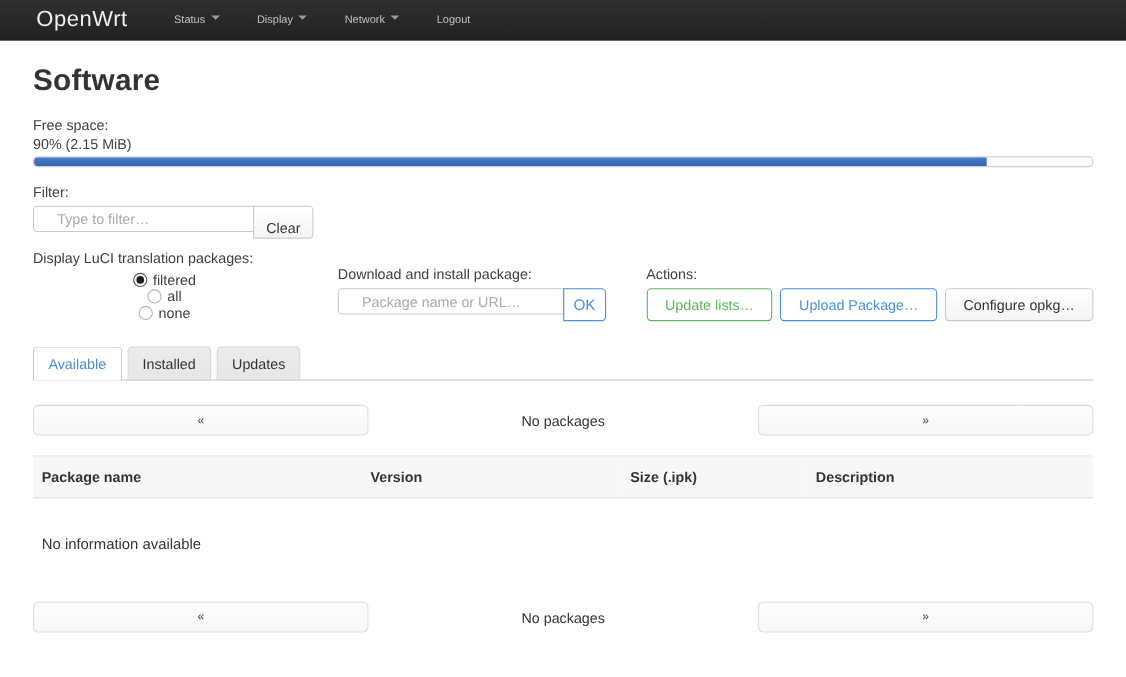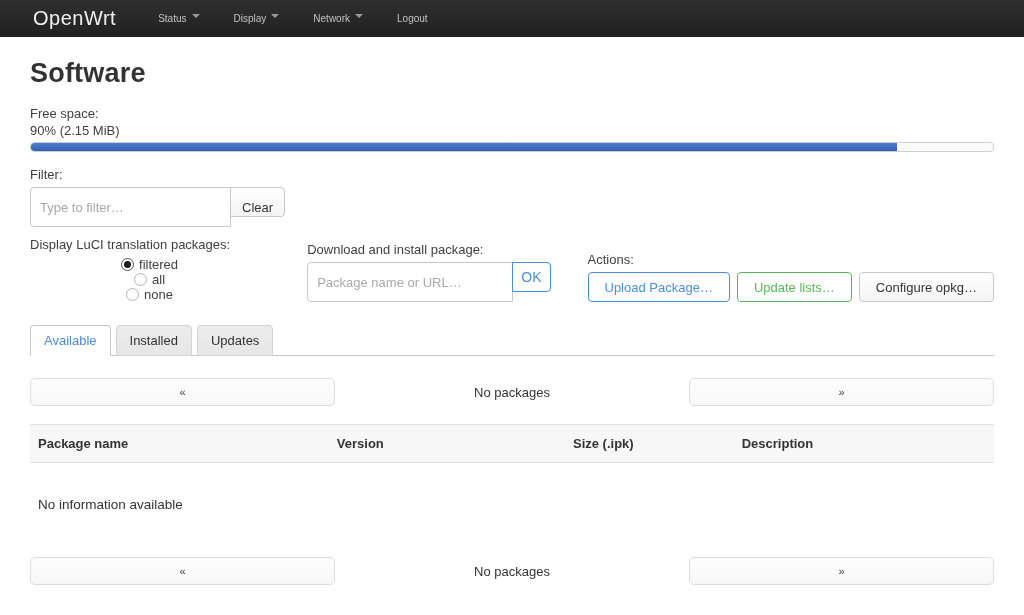--- a/index.html
+++ b/index.html
@@ -34,21 +34,21 @@
 
   
   .controls { display: flex; margin-top: 15px; align-items: flex-end; }
   .ctl-label { font-size: 13px; color: #404040; margin-bottom: 5px; }
   .col-filter { width: 260px; }
   .col-download { width: 248px; margin-left: 22px; }
   .col-actions { margin-left: 37px; }
 
   .input-group { display: flex; }
   input[type="text"] {
-    height: 40px; font-size: 13px; padding: 0 9px; color: #6d28d9;
+    height: 24px; font-size: 13px; padding: 0 21px; color: #6d28d9;
     border: 1px solid #c9c9c9; border-radius: 4px 0 0 4px; outline: none;
     background: #fff; width: 100%;
     font-family: "Liberation Sans", "DejaVu Sans", sans-serif;
   }
   input[type="text"]::placeholder { color: #a9a9a9; }
   .btn {
     height: 30px; font-size: 13px; padding: 12px 11px; cursor: pointer;
     background: linear-gradient(#ffffff, #f4f4f4);
     border: 1px solid #c9c9c9; border-radius: 4px; color: #333;
     font-family: "Liberation Sans", "DejaVu Sans", sans-serif;
@@ -158,22 +158,22 @@
       <div class="ctl-label">Download and install package:</div>
       <div class="input-group">
         <input type="text" placeholder="Package name or URL…" style="">
         <button class="btn btn-attach btn-ok">OK</button>
       </div>
     </div>
 
     <div class="col-actions">
       <div class="ctl-label">Actions:</div>
       <div class="actions-buttons">
+        <button class="btn btn-green">Update lists…</button>
         <button class="btn btn-blue">Upload Package…</button>
-        <button class="btn btn-green">Update lists…</button>
         <button class="btn btn-plain">Configure opkg…</button>
       </div>
     </div>
 
   </div>
 
   <ul class="tabs">
     <li class="tab active">Available</li>
     <li class="tab">Installed</li>
     <li class="tab">Updates</li>

